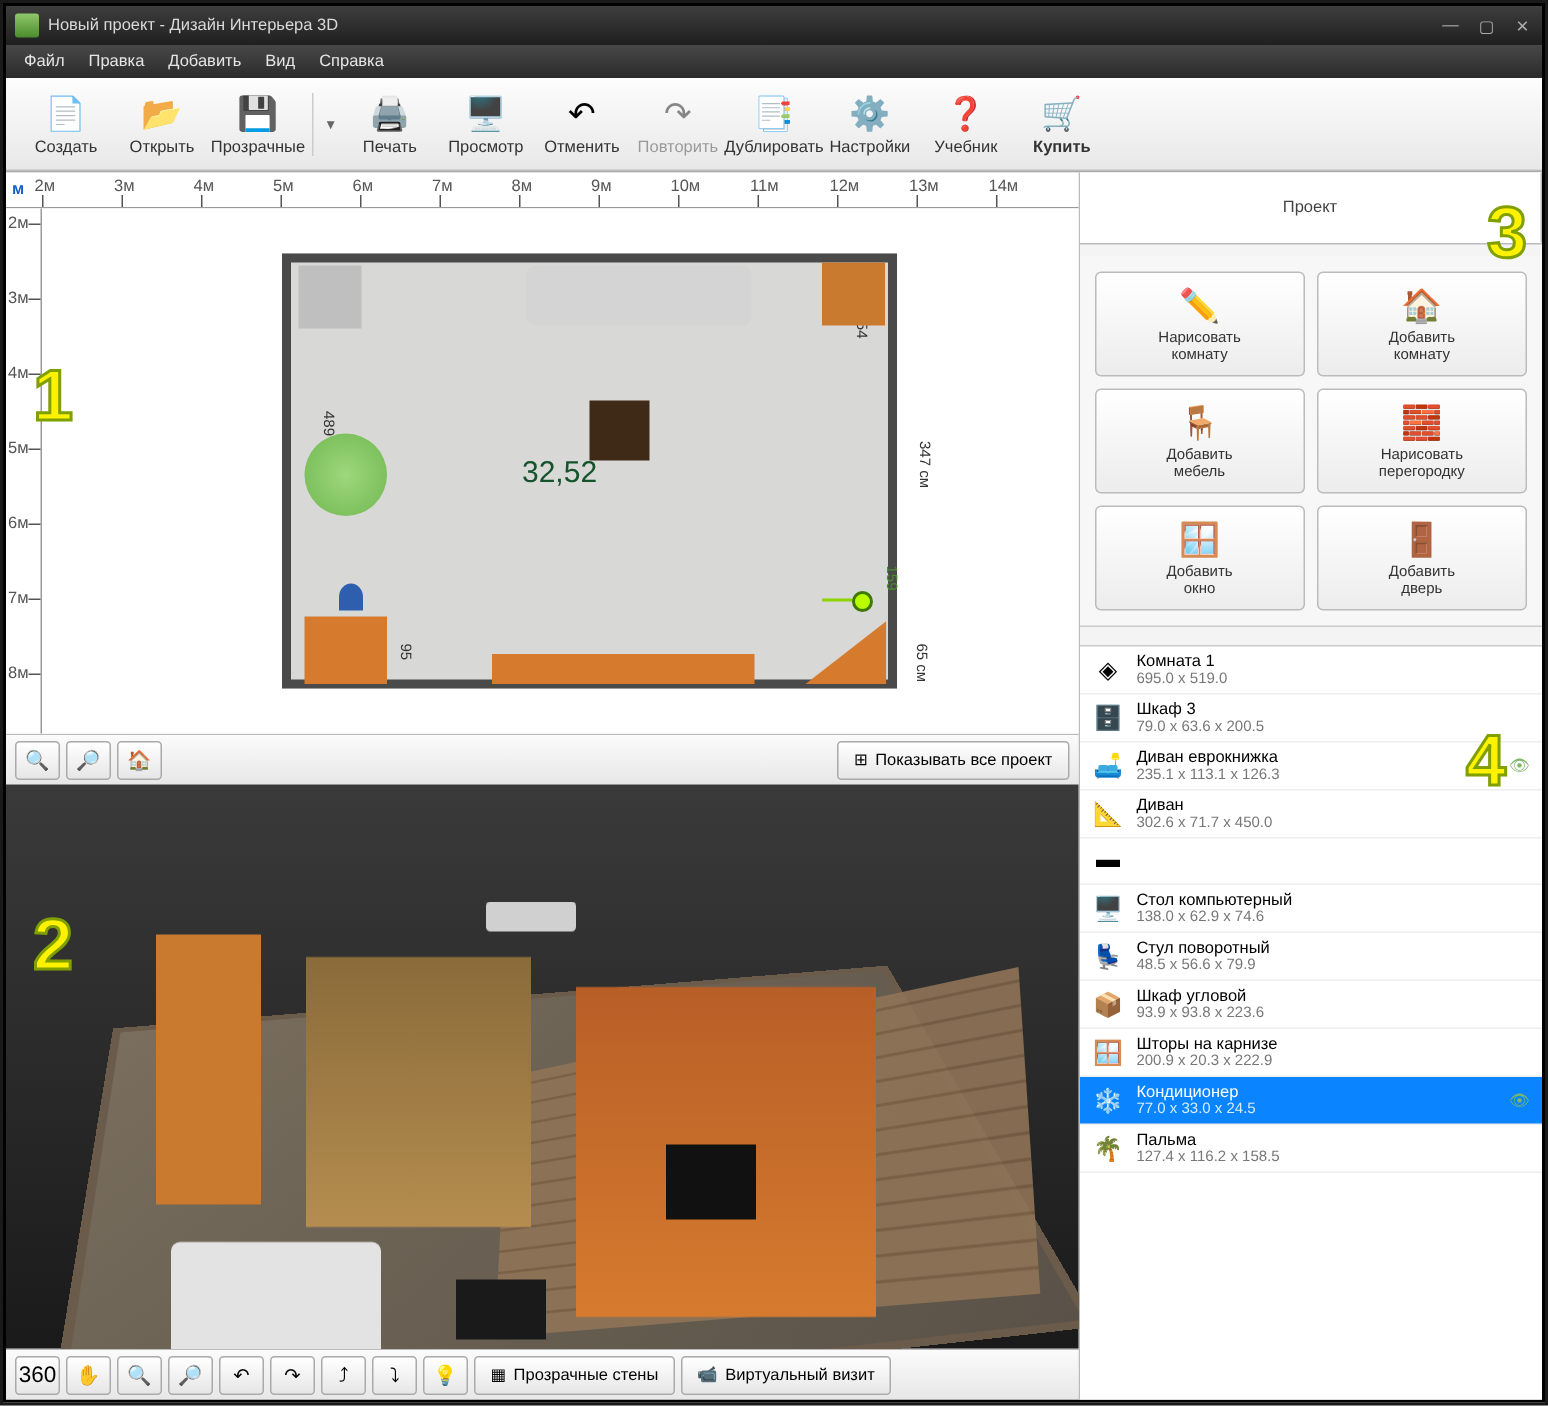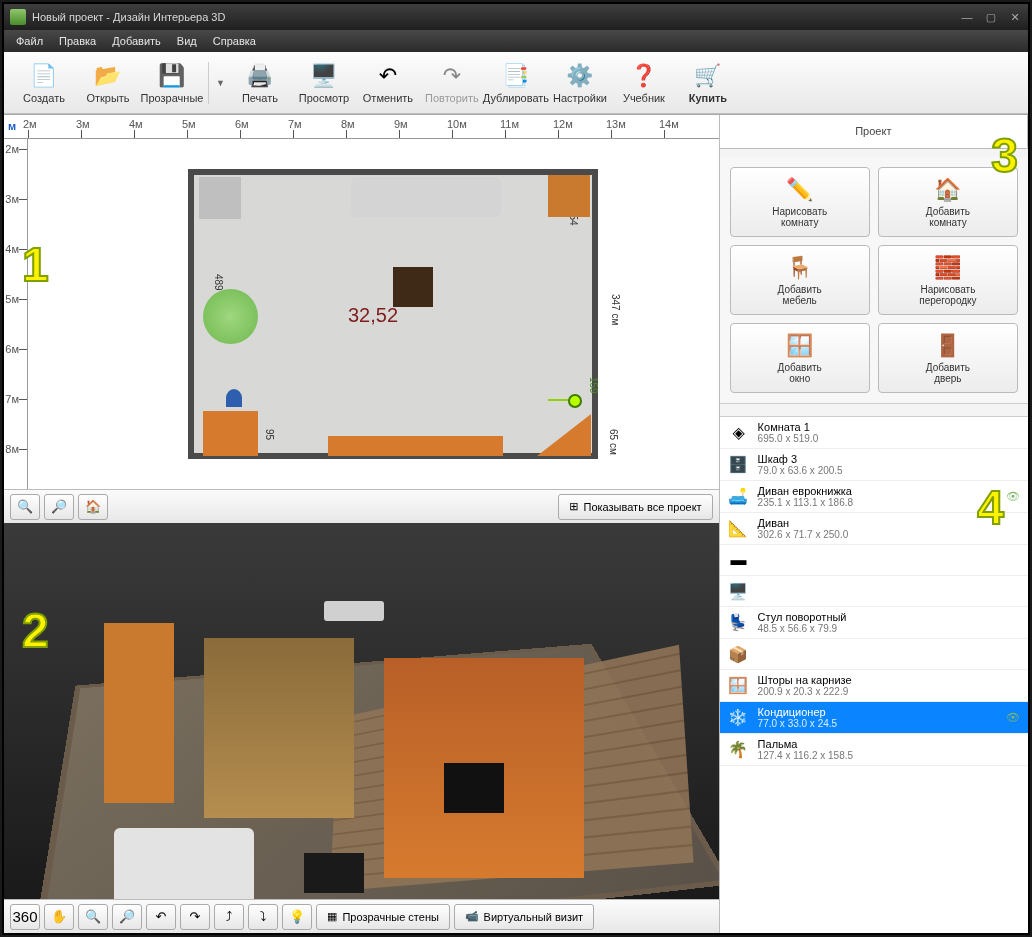--- a/index.html
+++ b/index.html
@@ -24,33 +24,33 @@
 .ruler-h{height:24px;background:#fff;display:flex;align-items:flex-end;border-bottom:1px solid #999;padding-left:24px;position:relative;font-size:9px;color:#555}
 .ruler-h .tick{position:absolute;border-left:1px solid #555;height:8px;bottom:0}
 .ruler-h .ticklbl{position:absolute;bottom:8px}
 .ruler-h .unit{position:absolute;left:4px;bottom:6px;color:#1a5fc4;font-weight:bold}
 .plan-wrap{flex:0 0 350px;display:flex;background:#fff;position:relative}
 .ruler-v{width:24px;background:#fff;border-right:1px solid #999;position:relative;font-size:9px;color:#555}
 .ruler-v .tick{position:absolute;border-top:1px solid #555;width:8px;right:0}
 .ruler-v .ticklbl{position:absolute;right:8px}
 .plan{flex:1;background:#fff;position:relative;overflow:hidden}
 .room-rect{position:absolute;left:160px;top:30px;width:410px;height:290px;background:#d8d8d6;border:6px solid #4a4a4a}
-.room-area{position:absolute;left:320px;top:165px;font-size:20px;color:#7f1d1d}
+.room-area{position:absolute;left:320px;top:165px;font-size:20px;color:#14532d}
 .dim-label{position:absolute;font-size:10px;color:#333}
 .furn{position:absolute;background:#d88a3c}
 .plant{position:absolute;left:175px;top:150px;width:55px;height:55px;border-radius:50%;background:radial-gradient(#9fd77e,#6fb84f)}
 .ctrl2d{height:34px;background:linear-gradient(#fbfbfb,#e7e7e7);border-top:1px solid #bbb;display:flex;align-items:center;padding:0 6px;gap:4px}
 .smallbtn{width:30px;height:26px;background:linear-gradient(#fff,#e6e6e6);border:1px solid #aaa;border-radius:3px;display:flex;align-items:center;justify-content:center;cursor:pointer;font-size:13px}
 .showdim{margin-left:auto;padding:0 10px;height:26px;display:flex;align-items:center;gap:5px;background:linear-gradient(#fff,#e6e6e6);border:1px solid #aaa;border-radius:3px;cursor:pointer}
 .view3d{flex:1;background:linear-gradient(#3a3a3a,#1a1a1a);position:relative;overflow:hidden}
 .floor3d{position:absolute;left:60px;top:60px;width:600px;height:380px;background:linear-gradient(135deg,#7a6f5e,#5a5248);transform:perspective(900px) rotateX(48deg) rotateZ(-8deg);border:6px solid #6b5b4a}
 .brickwall{position:absolute;right:30px;bottom:20px;width:400px;height:200px;background:repeating-linear-gradient(0deg,#8f7355 0 14px,#7b6045 14px 16px),repeating-linear-gradient(90deg,#8f7355 0 30px,#7b6045 30px 32px);transform:perspective(800px) rotateX(15deg) rotateY(-30deg);opacity:.9}
 .ctrl3d{height:34px;background:linear-gradient(#fbfbfb,#e7e7e7);border-top:1px solid #bbb;display:flex;align-items:center;padding:0 6px;gap:4px}
 .btnlbl{padding:0 10px;height:26px;display:flex;align-items:center;gap:5px;background:linear-gradient(#fff,#e6e6e6);border:1px solid #aaa;border-radius:3px;cursor:pointer}
-.tabs{height:34px;background:linear-gradient(#f2f2f2,#dedede);display:flex;border-bottom:1px solid #bbb}
+.tabs{height:48px;background:linear-gradient(#f2f2f2,#dedede);display:flex;border-bottom:1px solid #bbb}
 .tab{flex:1;display:flex;align-items:center;justify-content:center;border-right:1px solid #bbb;cursor:pointer;color:#444}
 .tab.active{background:#fff;border-bottom:1px solid #fff;font-weight:500}
 .actions{padding:10px;display:grid;grid-template-columns:1fr 1fr;gap:8px;border-bottom:1px solid #ccc;background:#f7f7f7}
 .acthdr{grid-column:1/-1;color:#888;padding:4px 2px;font-size:11px}
 .actbtn{height:70px;background:linear-gradient(#fff,#ececec);border:1px solid #bbb;border-radius:4px;display:flex;flex-direction:column;align-items:center;justify-content:center;cursor:pointer;gap:2px}
 .actbtn .aic{width:30px;height:28px;font-size:22px;display:flex;align-items:center;justify-content:center}
 .actbtn .albl{font-size:10px;text-align:center;color:#333;line-height:1.15}
 .scenehdr{color:#999;padding:6px 10px}
 .scenelist{flex:1;overflow-y:auto;background:#fff;border-top:1px solid #ccc}
 .scenelist::-webkit-scrollbar{width:16px}
@@ -311,46 +311,54 @@
             <div class="thumb">🗄️</div>
             <div class="meta">
               <div class="nm">Шкаф 3</div>
               <div class="dm">79.0 x 63.6 x 200.5</div>
             </div>
           </div>
           <div class="item">
             <div class="thumb">🛋️</div>
             <div class="meta">
               <div class="nm">Диван еврокнижка</div>
-              <div class="dm">235.1 x 113.1 x 186.8</div>
+              <div class="dm">235.1 x 113.1 x 126.3</div>
             </div>
             <div class="eye">👁</div>
           </div>
           <div class="item">
             <div class="thumb">📐</div>
             <div class="meta">
               <div class="nm">Диван</div>
-              <div class="dm">302.6 x 71.7 x 250.0</div>
+              <div class="dm">302.6 x 71.7 x 450.0</div>
             </div>
           </div>
           <div class="item">
             <div class="thumb">▬</div>
           </div>
           <div class="item">
             <div class="thumb">🖥️</div>
+            <div class="meta">
+              <div class="nm">Стол компьютерный</div>
+              <div class="dm">138.0 x 62.9 x 74.6</div>
+            </div>
           </div>
           <div class="item">
             <div class="thumb">💺</div>
             <div class="meta">
               <div class="nm">Стул поворотный</div>
               <div class="dm">48.5 x 56.6 x 79.9</div>
             </div>
           </div>
           <div class="item">
             <div class="thumb">📦</div>
+            <div class="meta">
+              <div class="nm">Шкаф угловой</div>
+              <div class="dm">93.9 x 93.8 x 223.6</div>
+            </div>
           </div>
           <div class="item">
             <div class="thumb">🪟</div>
             <div class="meta">
               <div class="nm">Шторы на карнизе</div>
               <div class="dm">200.9 x 20.3 x 222.9</div>
             </div>
           </div>
           <div class="item sel">
             <div class="thumb">❄️</div>

